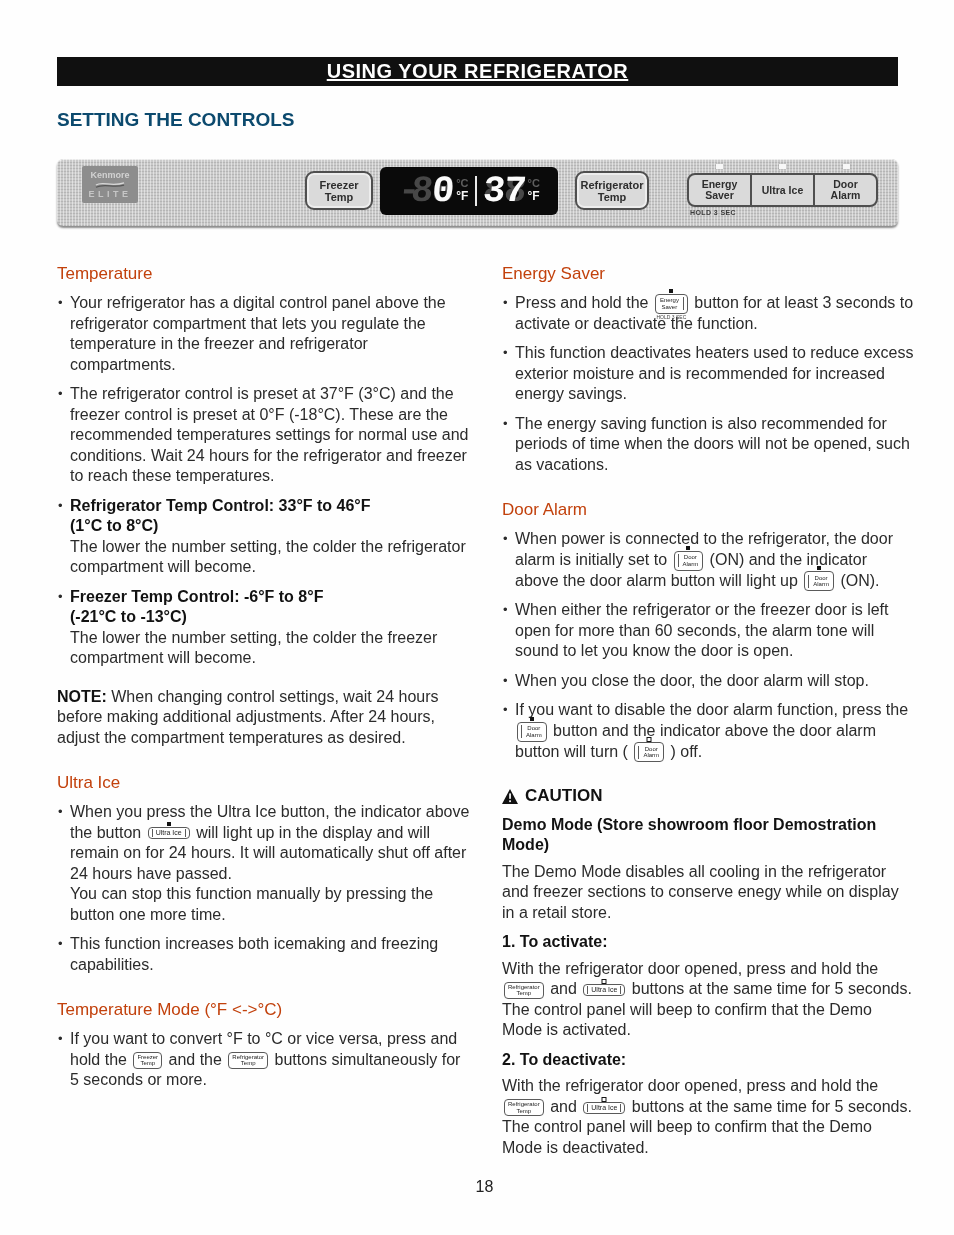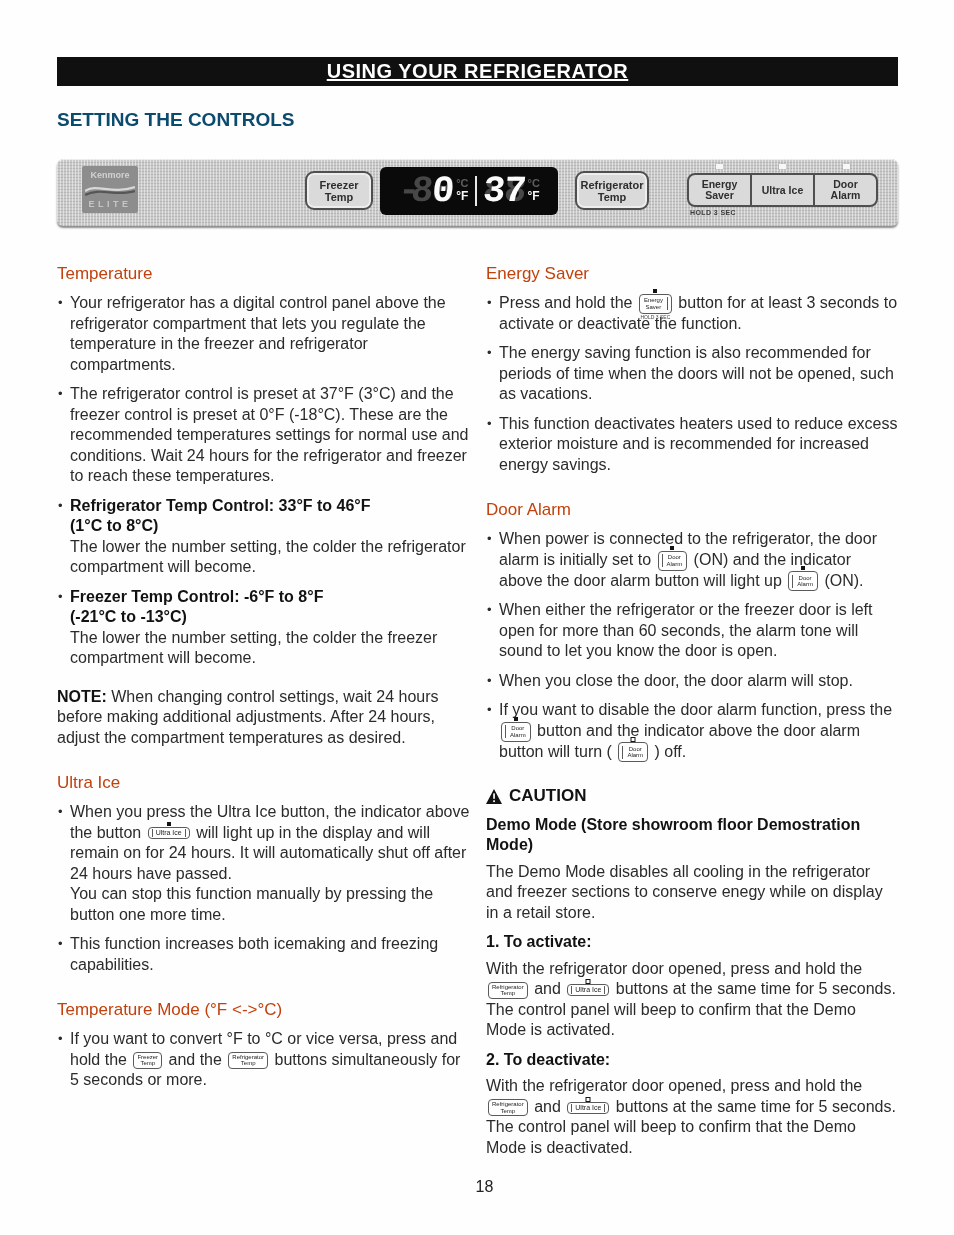--- a/index.html
+++ b/index.html
@@ -9,21 +9,21 @@
   .header-bar{position:absolute;left:57px;top:57px;width:841px;height:29px;background:#101010;
               display:flex;align-items:center;justify-content:center;}
   .header-title{color:#ffffff;font-weight:bold;font-size:20px;letter-spacing:.5px;text-decoration:underline;}
   .section-title{position:absolute;left:57px;top:109px;font-size:19px;font-weight:bold;color:#0c4a6e;}
   
   .panel{position:absolute;left:57px;top:159px;width:841px;height:67px;border-radius:6px;
          background-color:#c9c9c9;
          background-image:repeating-linear-gradient(90deg,rgba(255,255,255,.45) 0 1px,rgba(0,0,0,0) 1px 3px),
                           repeating-linear-gradient(0deg,rgba(110,110,110,.22) 0 1px,rgba(0,0,0,0) 1px 3px);
          box-shadow:0 2px 2px rgba(0,0,0,.45), inset 0 1px 0 rgba(255,255,255,.7);}
-  .logo{position:absolute;left:25px;top:7px;width:56px;height:47px;background:#8d8d8d;border-radius:2px;
+  .logo{position:absolute;left:25px;top:7px;width:56px;height:37px;background:#8d8d8d;border-radius:2px;
         display:flex;flex-direction:column;justify-content:space-between;align-items:center;
         padding:4px 2px;box-sizing:border-box;}
   .logo-brand{font-size:9px;color:#d2d2d2;font-weight:bold;}
   .logo-tier{font-size:9px;color:#c6c6c6;font-weight:bold;letter-spacing:3.5px;text-align:center;}
   .panel-btn{position:absolute;background:#dadada;border:2px solid #4f4f4f;border-radius:9px;
              display:flex;flex-direction:column;align-items:center;justify-content:center;
              font-size:11px;font-weight:bold;color:#2e2e2e;line-height:12px;
              box-shadow:inset 0 0 0 2px #ededed;box-sizing:border-box;}
   .btn-freezer{left:248px;top:12px;width:68px;height:39px;}
   .btn-refrig{left:518px;top:12px;width:74px;height:39px;}
@@ -43,21 +43,21 @@
          background:#dadada;display:flex;box-sizing:border-box;}
   .group-sec{flex:1;display:flex;flex-direction:column;align-items:center;justify-content:center;
              font-size:10.5px;font-weight:bold;line-height:11px;color:#2e2e2e;}
   .group-sec + .group-sec{border-left:2px solid #4f4f4f;}
   .panel-dot{position:absolute;top:5px;width:7px;height:5px;background:#f7f7f7;box-shadow:0 0 1px #888;}
   .dot-1{left:659px;} .dot-2{left:722px;} .dot-3{left:786px;}
   .hold-hint{position:absolute;left:633px;top:50px;font-size:7px;font-weight:bold;color:#3d3d3d;letter-spacing:.4px;}
   
   .col{position:absolute;top:263px;font-size:16px;line-height:20.5px;}
   .col-left{left:57px;width:415px;}
-  .col-right{left:486px;width:412px;}
+  .col-right{left:502px;width:412px;}
   .h3{font-size:17px;font-weight:normal;color:#c2410c;margin:0 0 9px 0;line-height:21px;}
   .sec{margin-bottom:24px;}
   .bullet{position:relative;padding-left:13px;margin:0 0 9px 0;}
   .bullet::before{content:"\2022";position:absolute;left:1px;top:0;font-size:13px;line-height:20.5px;color:#2b2b2b;}
   .bhead{font-weight:bold;color:#121212;}
   .note{margin-top:18px;}
   .subhead{font-weight:bold;color:#121212;margin:2px 0 6px 0;}
   .para{margin:0 0 9px 0;}
   .caution-head{display:flex;align-items:center;gap:7px;font-size:17px;font-weight:bold;color:#121212;margin:0 0 8px 0;}
   
@@ -182,22 +182,22 @@
     <div class="sec">
       <div class="h3">Temperature Mode (°F &lt;-&gt;°C)</div>
       <p class="bullet"><span>If you want to convert °F to °C or vice versa, press and hold the </span><span class="ib"><span class="l">Freezer</span><span class="l">Temp</span></span><span> and the </span><span class="ib"><span class="l">Refrigerator</span><span class="l">Temp</span></span><span> buttons simultaneously for 5 seconds or more.</span></p>
     </div>
   </div>
 
   <div class="col col-right">
     <div class="sec">
       <div class="h3">Energy Saver</div>
       <p class="bullet"><span>Press and hold the </span><span class="ib"><span class="ib-dot"></span><span class="ib-bar-r"><span class="l">Energy</span><span class="l">Saver</span></span><span class="ib-hold">HOLD 3 SEC</span></span><span> button for at least 3 seconds to activate or deactivate the function.</span></p>
+      <p class="bullet">This function deactivates heaters used to reduce excess exterior moisture and is recommended for increased energy savings.</p>
       <p class="bullet">The energy saving function is also recommended for periods of time when the doors will not be opened, such as vacations.</p>
-      <p class="bullet">This function deactivates heaters used to reduce excess exterior moisture and is recommended for increased energy savings.</p>
     </div>
 
     <div class="sec">
       <div class="h3">Door Alarm</div>
       <p class="bullet"><span>When power is connected to the refrigerator, the door alarm is initially set to </span><span class="ib"><span class="ib-dot"></span><span class="ib-bar-l"><span class="l">Door</span><span class="l">Alarm</span></span></span><span> (ON) and the indicator above the door alarm button will light up </span><span class="ib"><span class="ib-dot"></span><span class="ib-bar-l"><span class="l">Door</span><span class="l">Alarm</span></span></span><span> (ON).</span></p>
       <p class="bullet">When either the refrigerator or the freezer door is left open for more than 60 seconds, the alarm tone will sound to let you know the door is open.</p>
       <p class="bullet">When you close the door, the door alarm will stop.</p>
       <p class="bullet"><span>If you want to disable the door alarm function, press the </span><span class="ib"><span class="ib-dot"></span><span class="ib-bar-l"><span class="l">Door</span><span class="l">Alarm</span></span></span><span> button and the indicator above the door alarm button will turn ( </span><span class="ib"><span class="ib-dot open"></span><span class="ib-bar-l"><span class="l">Door</span><span class="l">Alarm</span></span></span><span> ) off.</span></p>
     </div>
 

